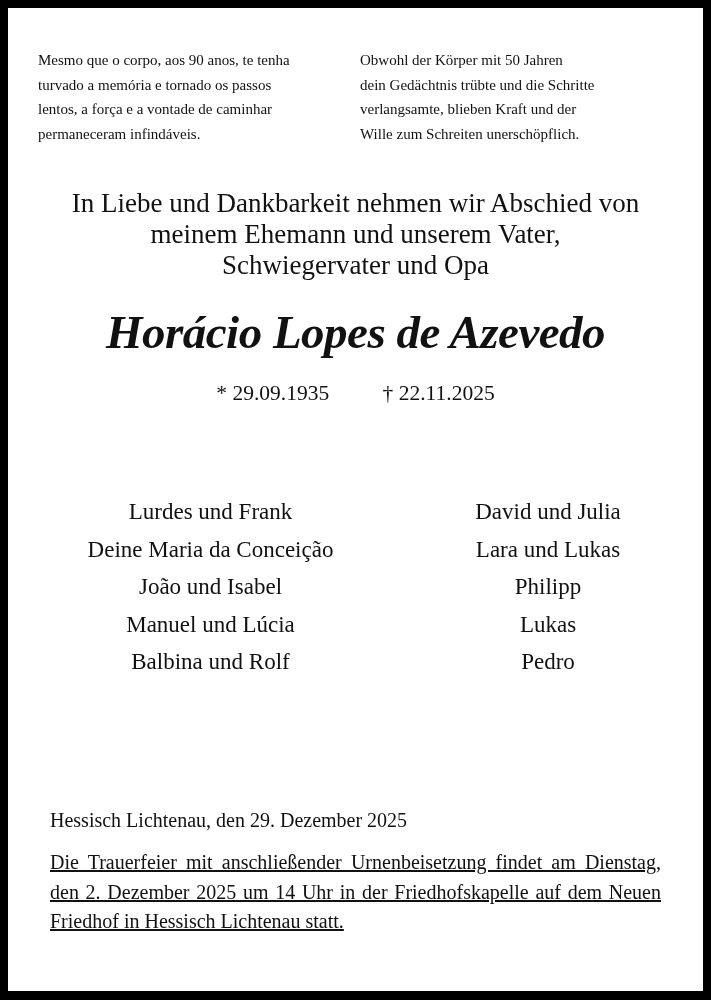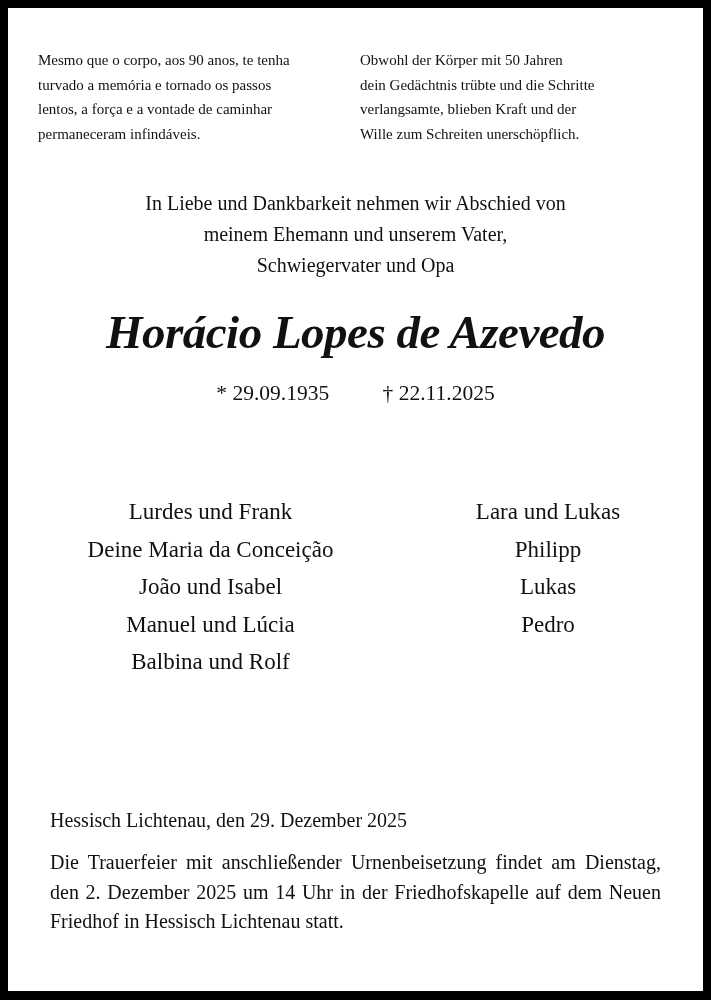--- a/index.html
+++ b/index.html
@@ -40,21 +40,21 @@
     .verse.pt { position: absolute; left: 30px; width: 320px; }
     .verse.de { position: absolute; left: 352px; width: 320px; }
 
     .intro {
       position: absolute;
       top: 180px;
       left: 0;
       width: 100%;
       text-align: center;
       font-family: "Liberation Serif", serif;
-      font-size: 20px;
+      font-size: 27px;
       line-height: 31px;
       white-space: pre-line;
     }
     .name {
       position: absolute;
       top: 294px;
       left: 0;
       width: 100%;
       text-align: center;
       font-family: "Liberation Serif", serif;
@@ -105,20 +105,21 @@
     }
     .notice {
       position: absolute;
       top: 840px;
       left: 42px;
       width: 611px;
       font-family: "Liberation Serif", serif;
       font-size: 20px;
       line-height: 29.5px;
       text-align: justify;
+      text-decoration: underline;
     }
   </style>
 </head>
 <body>
 
 <div class="page">
 
   <div class="verses">
     <div class="verse pt">Mesmo que o corpo, aos 90 anos, te tenha
 turvado a memória e tornado os passos
@@ -143,20 +144,21 @@
 
   <div class="family">
     <div class="family-col left">
       <div>Lurdes und Frank</div>
       <div>Deine Maria da Conceição</div>
       <div>João und Isabel</div>
       <div>Manuel und Lúcia</div>
       <div>Balbina und Rolf</div>
     </div>
     <div class="family-col right">
+      <div>David und Julia</div>
       <div>Lara und Lukas</div>
       <div>Philipp</div>
       <div>Lukas</div>
       <div>Pedro</div>
     </div>
   </div>
 
   <div class="place-date">Hessisch Lichtenau, den 29. Dezember 2025</div>
 
   <div class="notice">Die Trauerfeier mit anschließender Urnenbeisetzung findet am Dienstag, den 2. Dezember 2025 um 14 Uhr in der Friedhofskapelle auf dem Neuen Friedhof in Hessisch Lichtenau statt.</div>

